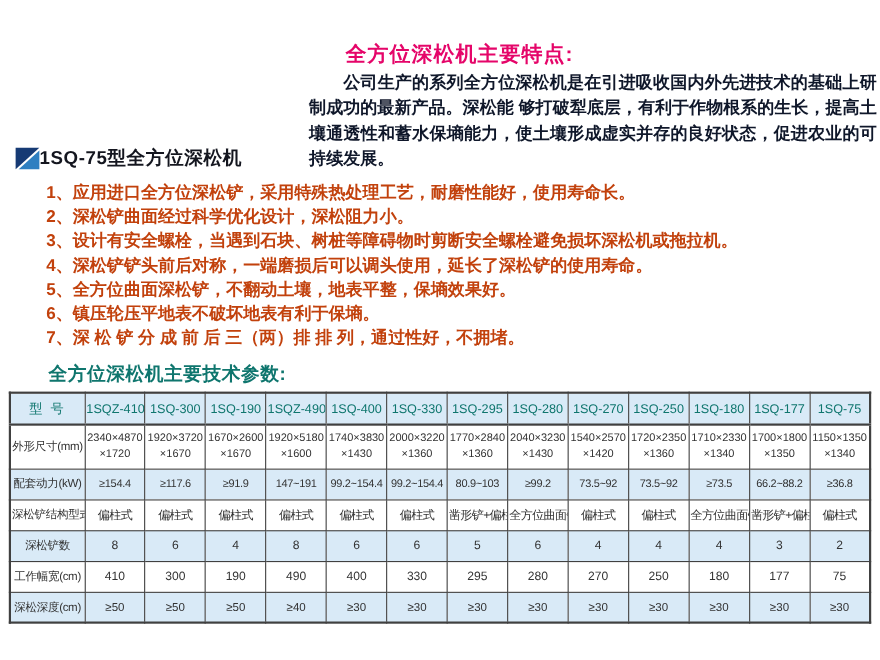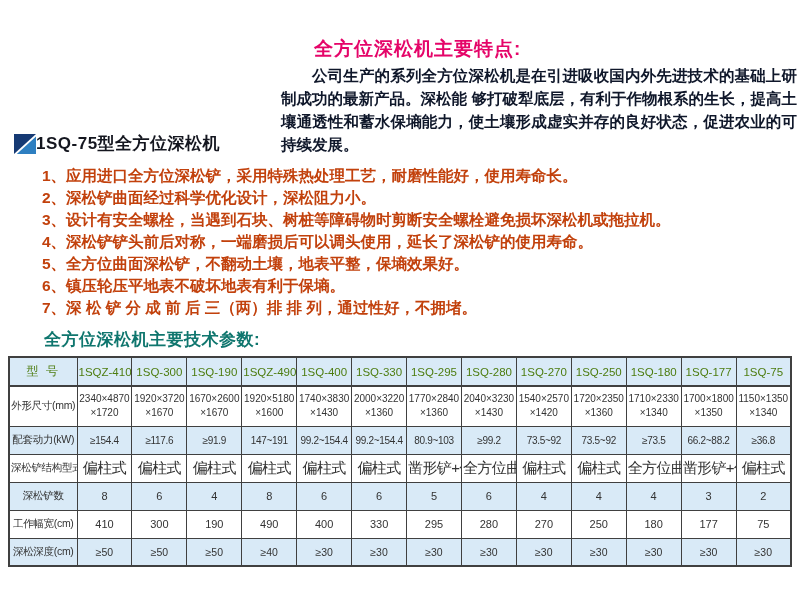--- a/index.html
+++ b/index.html
@@ -34,32 +34,32 @@
   table.spec-table {
     position:absolute; left:8px; top:356px; width:784px;
     border-collapse:collapse; table-layout:fixed;
     font-size:10.5px; color:#333333; border:2px solid #404040;
   }
   .spec-table th, .spec-table td {
     border:1px solid #404040; text-align:center; vertical-align:middle;
     padding:0 1px; font-weight:400; overflow:hidden; white-space:nowrap;
   }
   .spec-table thead th {
-    background:#d9eaf7; height:27px; font-size:11.5px; color:#4d7c0f;
+    background:#d9eaf7; height:27px; font-size:11.5px; color:#0f766e;
     border-bottom:2px solid #404040;
   }
   .spec-table thead th:first-child { font-size:12px; letter-spacing:2px; }
   .spec-table tbody tr:nth-child(odd)  { background:#ffffff; }
   .spec-table tbody tr:nth-child(even) { background:#d9eaf7; }
   .spec-table tbody th { font-size:10.5px; letter-spacing:-0.3px; }
   .spec-table tbody tr { height:28px; }
   .spec-table tbody tr.row-0 { height:40px; }
   .spec-table tbody tr.row-0 td { white-space:normal; word-break:break-all; line-height:14px; font-size:10px; }
   .spec-table tbody tr.row-1 td { font-size:10px; letter-spacing:-0.3px; }
-  .spec-table tbody tr.row-2 td { font-size:15px; letter-spacing:-0.6px;margin-top:28px; }
+  .spec-table tbody tr.row-2 td { font-size:11px; letter-spacing:-0.6px;margin-top:28px; }
   .spec-table tbody tr.row-3 td, .spec-table tbody tr.row-4 td { font-size:11px; }
 </style>
 </head>
 <body>
 
 <div class="page">
 
   <div class="features-heading">全方位深松机主要特点:</div>
 
   <div class="intro">公司生产的系列全方位深松机是在引进吸收国内外先进技术的基础上研制成功的最新产品。深松能 够打破犁底层，有利于作物根系的生长，提高土壤通透性和蓄水保墒能力，使土壤形成虚实并存的良好状态，促进农业的可持续发展。</div>

